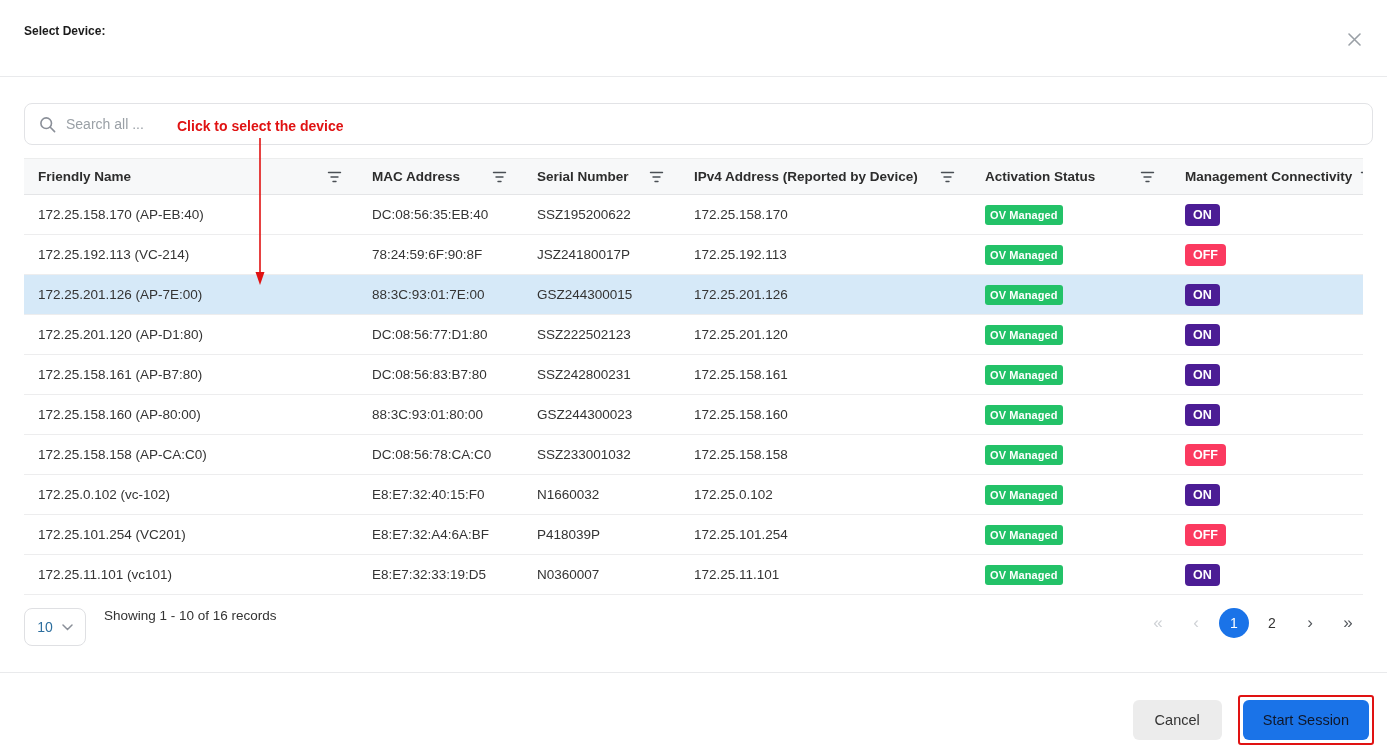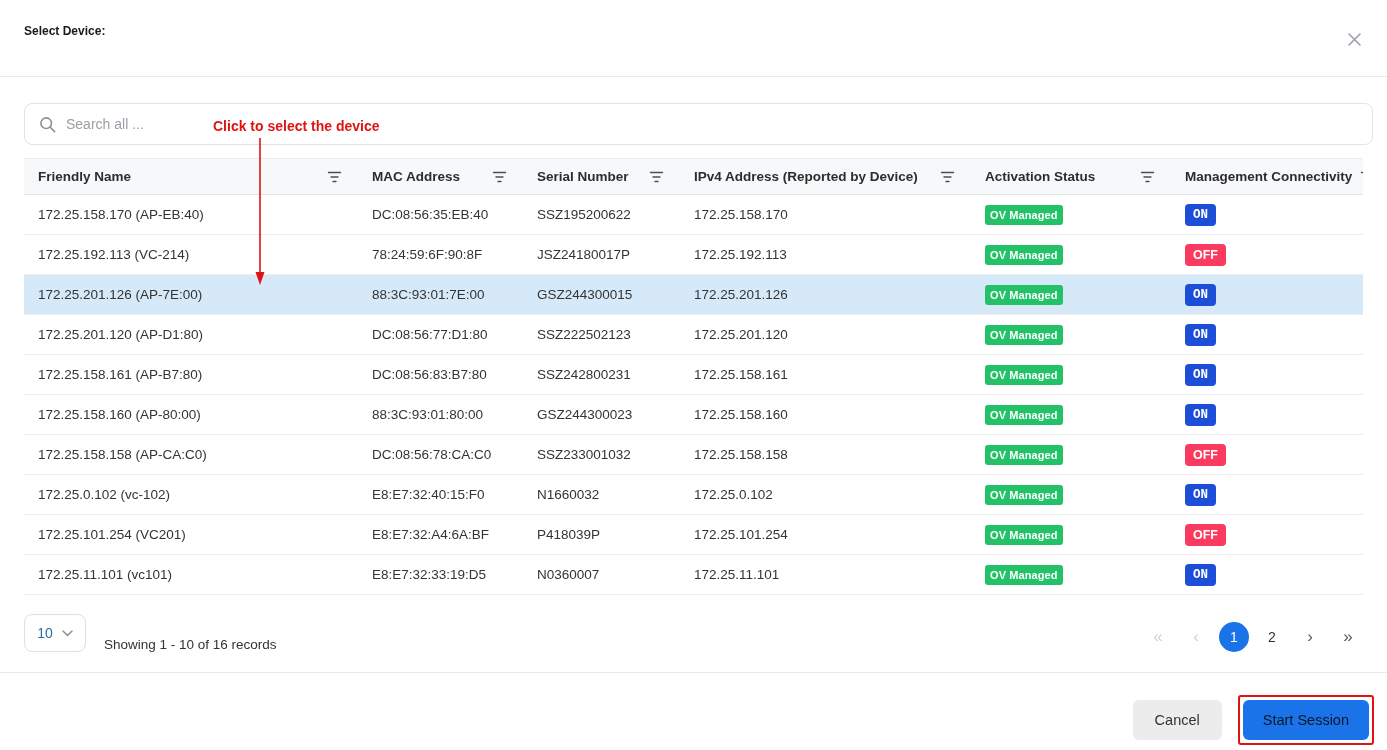--- a/index.html
+++ b/index.html
@@ -70,26 +70,26 @@
     background: #23c268; color: #fff;
     font-size: 11px; font-weight: bold;
     padding: 4px 5px; border-radius: 3px;
     letter-spacing: 0.1px;
   }
   .pill {
     display: inline-block;
     color: #fff; font-size: 12.5px; font-weight: bold;
     padding: 4px 8px; border-radius: 4px;
   }
-  .pill.on  { background: #1d4ed8; font-family: Liberation Mono, monospace; }
+  .pill.on  { background: #4c1d95; }
   .pill.off { background: #fb3a60; }
   
   .pagination-bar {
     margin: 13px 24px 0 24px;
-    display: flex; align-items: flex-end;
+    display: flex; align-items: flex-start;
     height: 44px;
   }
   .page-size {
     border: 1px solid #dfe0e3; border-radius: 8px;
     height: 38px; min-width: 62px;
     display: flex; align-items: center; justify-content: center; gap: 9px;
     padding: 0 12px; cursor: pointer; background: #fff;
   }
   .page-size .size-val { font-size: 14px; color: #2c6e9e; }
   .page-summary { margin-left: 18px; font-size: 13.5px; color: #333; }
@@ -128,21 +128,21 @@
     padding: 12px 20px;
   }
   .annotation-outline {
     border: 2px solid #e01212;
     padding: 3px; border-radius: 3px;
   }
   
   .annotation-text {
     position: absolute; left: 177px; top: 118px;
     font-size: 14px; font-weight: bold; color: #e01212;
-    white-space: nowrap; pointer-events: none; margin-left: 36px;
+    white-space: nowrap; pointer-events: none;
   }
   .annotation-arrow {
     position: absolute; left: 250px; top: 138px;
     pointer-events: none;
   }
 </style>
 </head>
 <body>
 
 <div class="modal-header">

